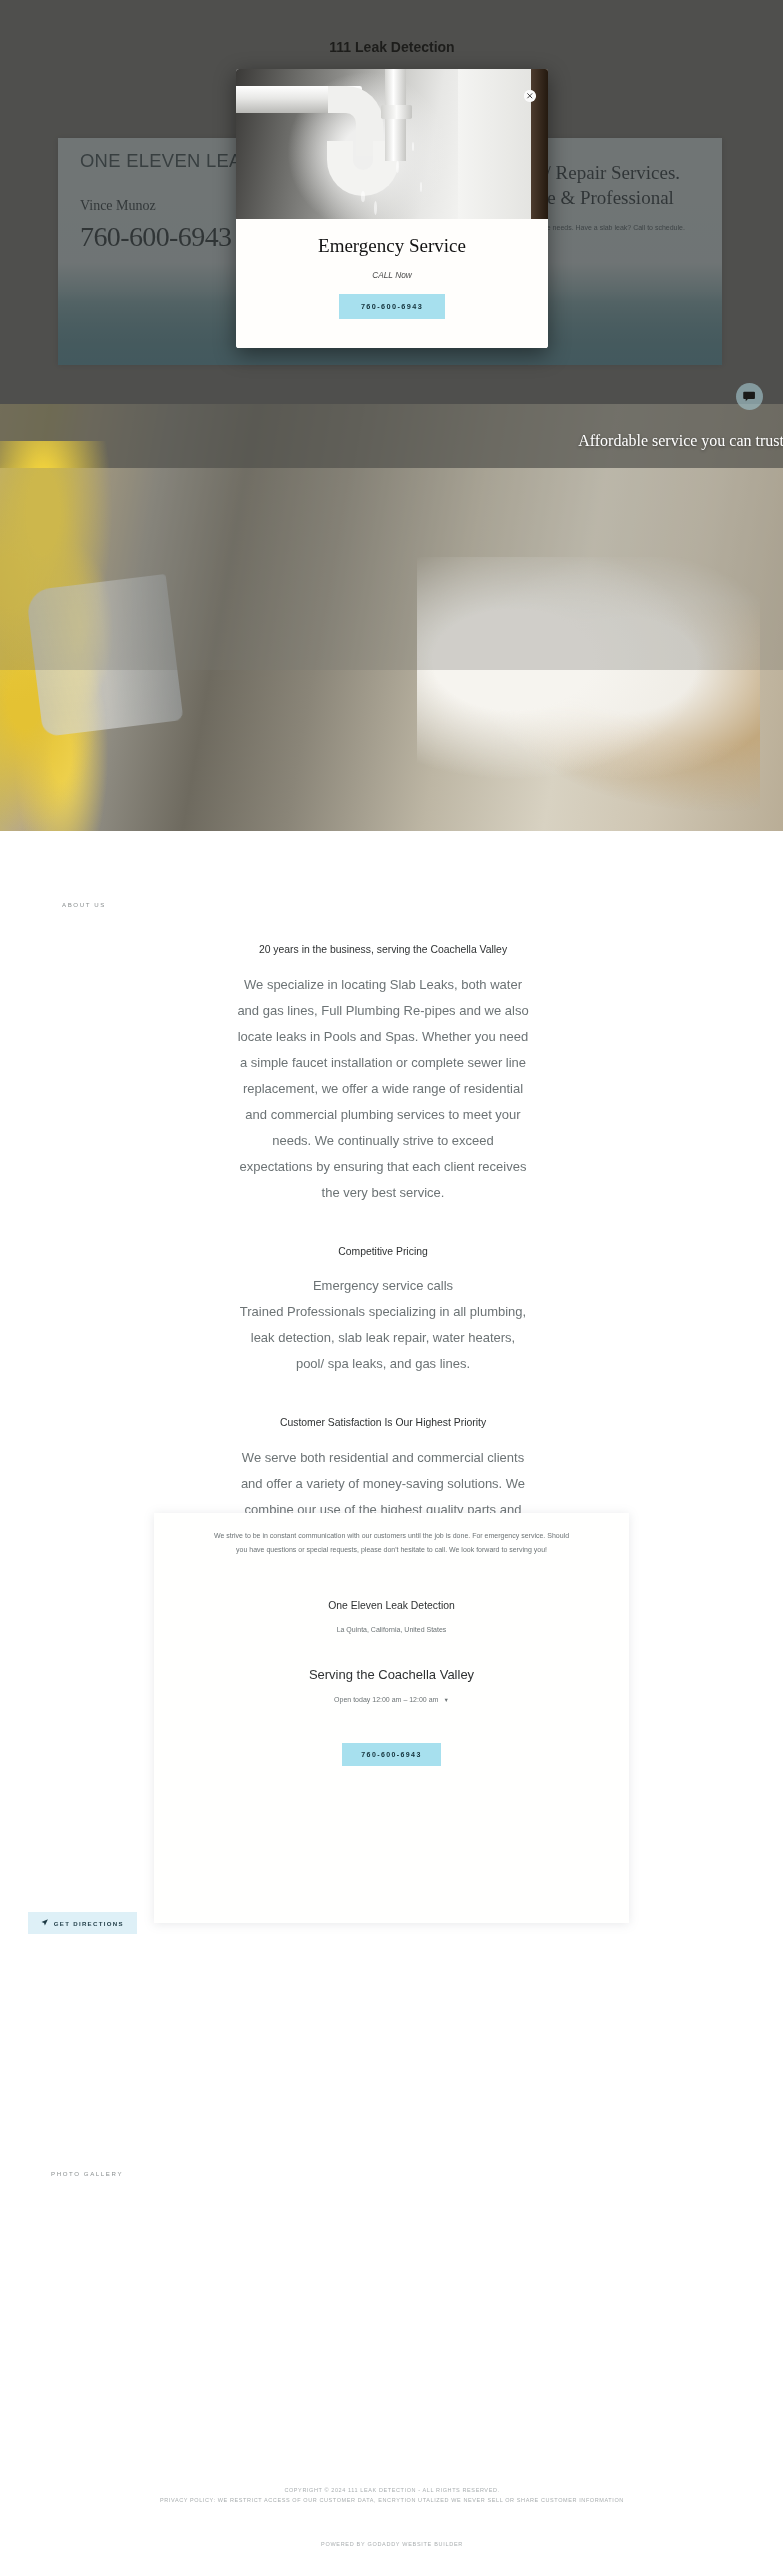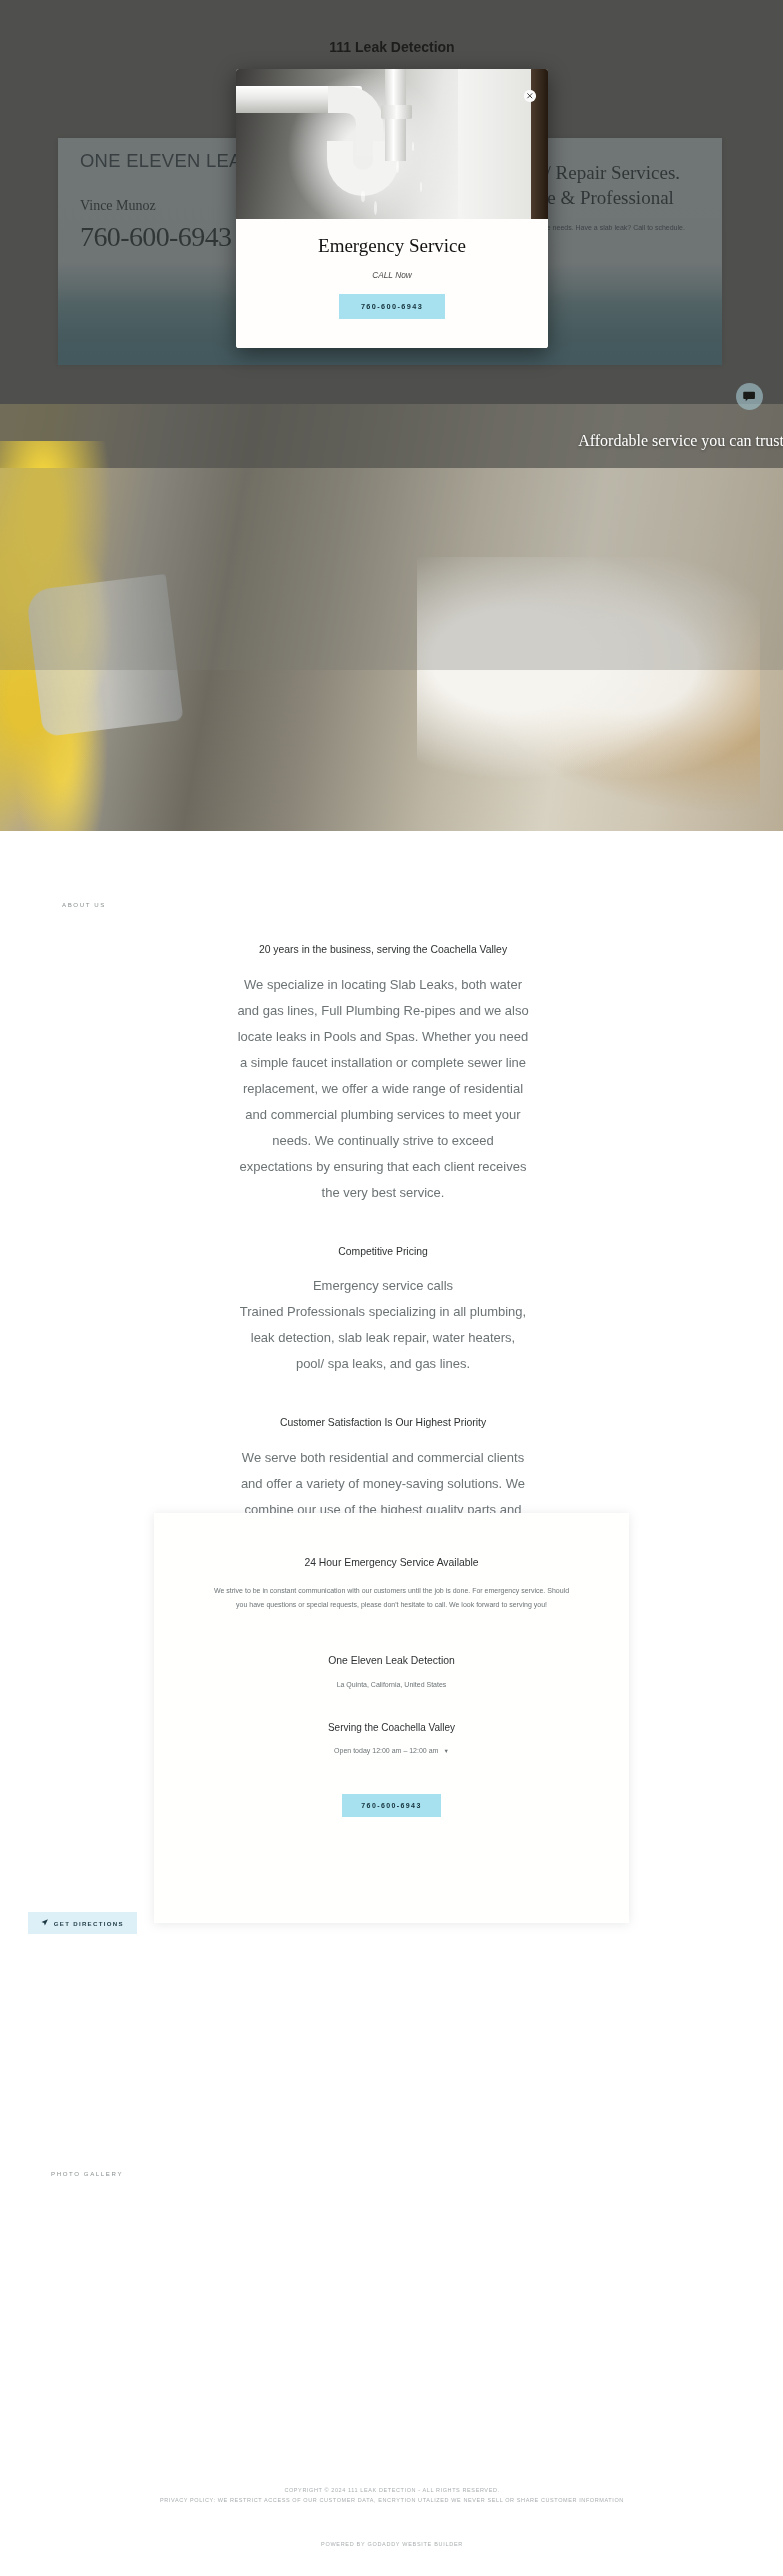--- a/index.html
+++ b/index.html
@@ -369,21 +369,21 @@
     color: #2e3132;
     font-weight: normal;
     margin-top: 43px;
   }
   .card-loc {
     font-size: 7px;
     color: #6c7375;
     margin-top: 14.7px;
   }
   .card-h2c {
-    font-size: 10px;
+    font-size: 13px;
     color: #2e3132;
     font-weight: normal;
     margin-top: 34px;
   }
   .card-hours {
     font-size: 7px;
     color: #6c7375;
     margin-top: 14.7px;
   }
   .card-hours .caret { font-size: 5.5px; margin-left: 3.1px; color:#6c7375; }
@@ -530,21 +530,20 @@
       <h2 class="about-h2 tight">Competitive Pricing</h2>
       <p class="about-p" style="white-space:pre-line">Emergency service calls
 Trained Professionals specializing in all plumbing, leak detection, slab leak repair, water heaters, pool/ spa leaks, and gas lines.</p>
 
       <h2 class="about-h2 tight">Customer Satisfaction Is Our Highest Priority</h2>
       <p class="about-p">We serve both residential and commercial clients and offer a variety of money-saving solutions. We combine our use of the highest quality parts and equipment, and our dedication to delivering exceptional work to provide you with highest level of service.</p>
     </div>
   </div>
 
   <div class="info-card">
-    <h2 class="card-h2">24 Hour Emergency Service Available</h2>
     <p class="card-p">We strive to be in constant communication with our customers until the job is done. For emergency service.  Should you have questions or special requests, please don't hesitate to call. We look forward to serving you!</p>
     <h2 class="card-h2b">One Eleven Leak Detection</h2>
     <div class="card-loc">La Quinta, California, United States</div>
     <h2 class="card-h2c">Serving the Coachella Valley</h2>
     <div class="card-hours">
       <span>Open today</span>
       <span>12:00 am – 12:00 am</span>
       <span class="caret">▼</span>
     </div>
     <div class="card-btn">760-600-6943</div>

